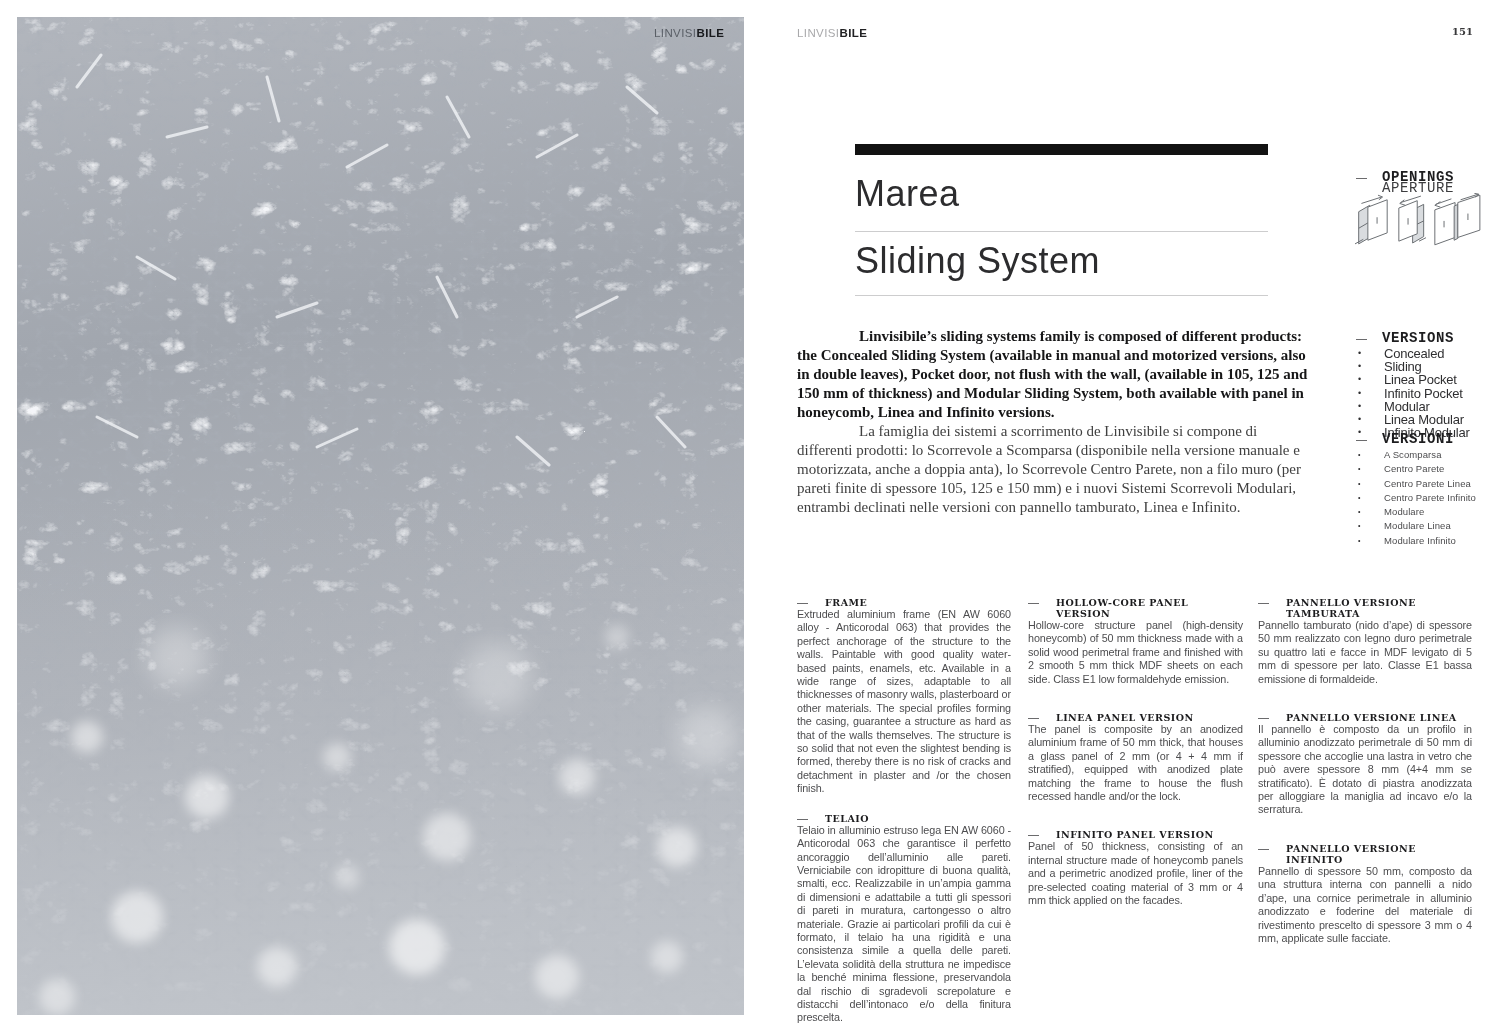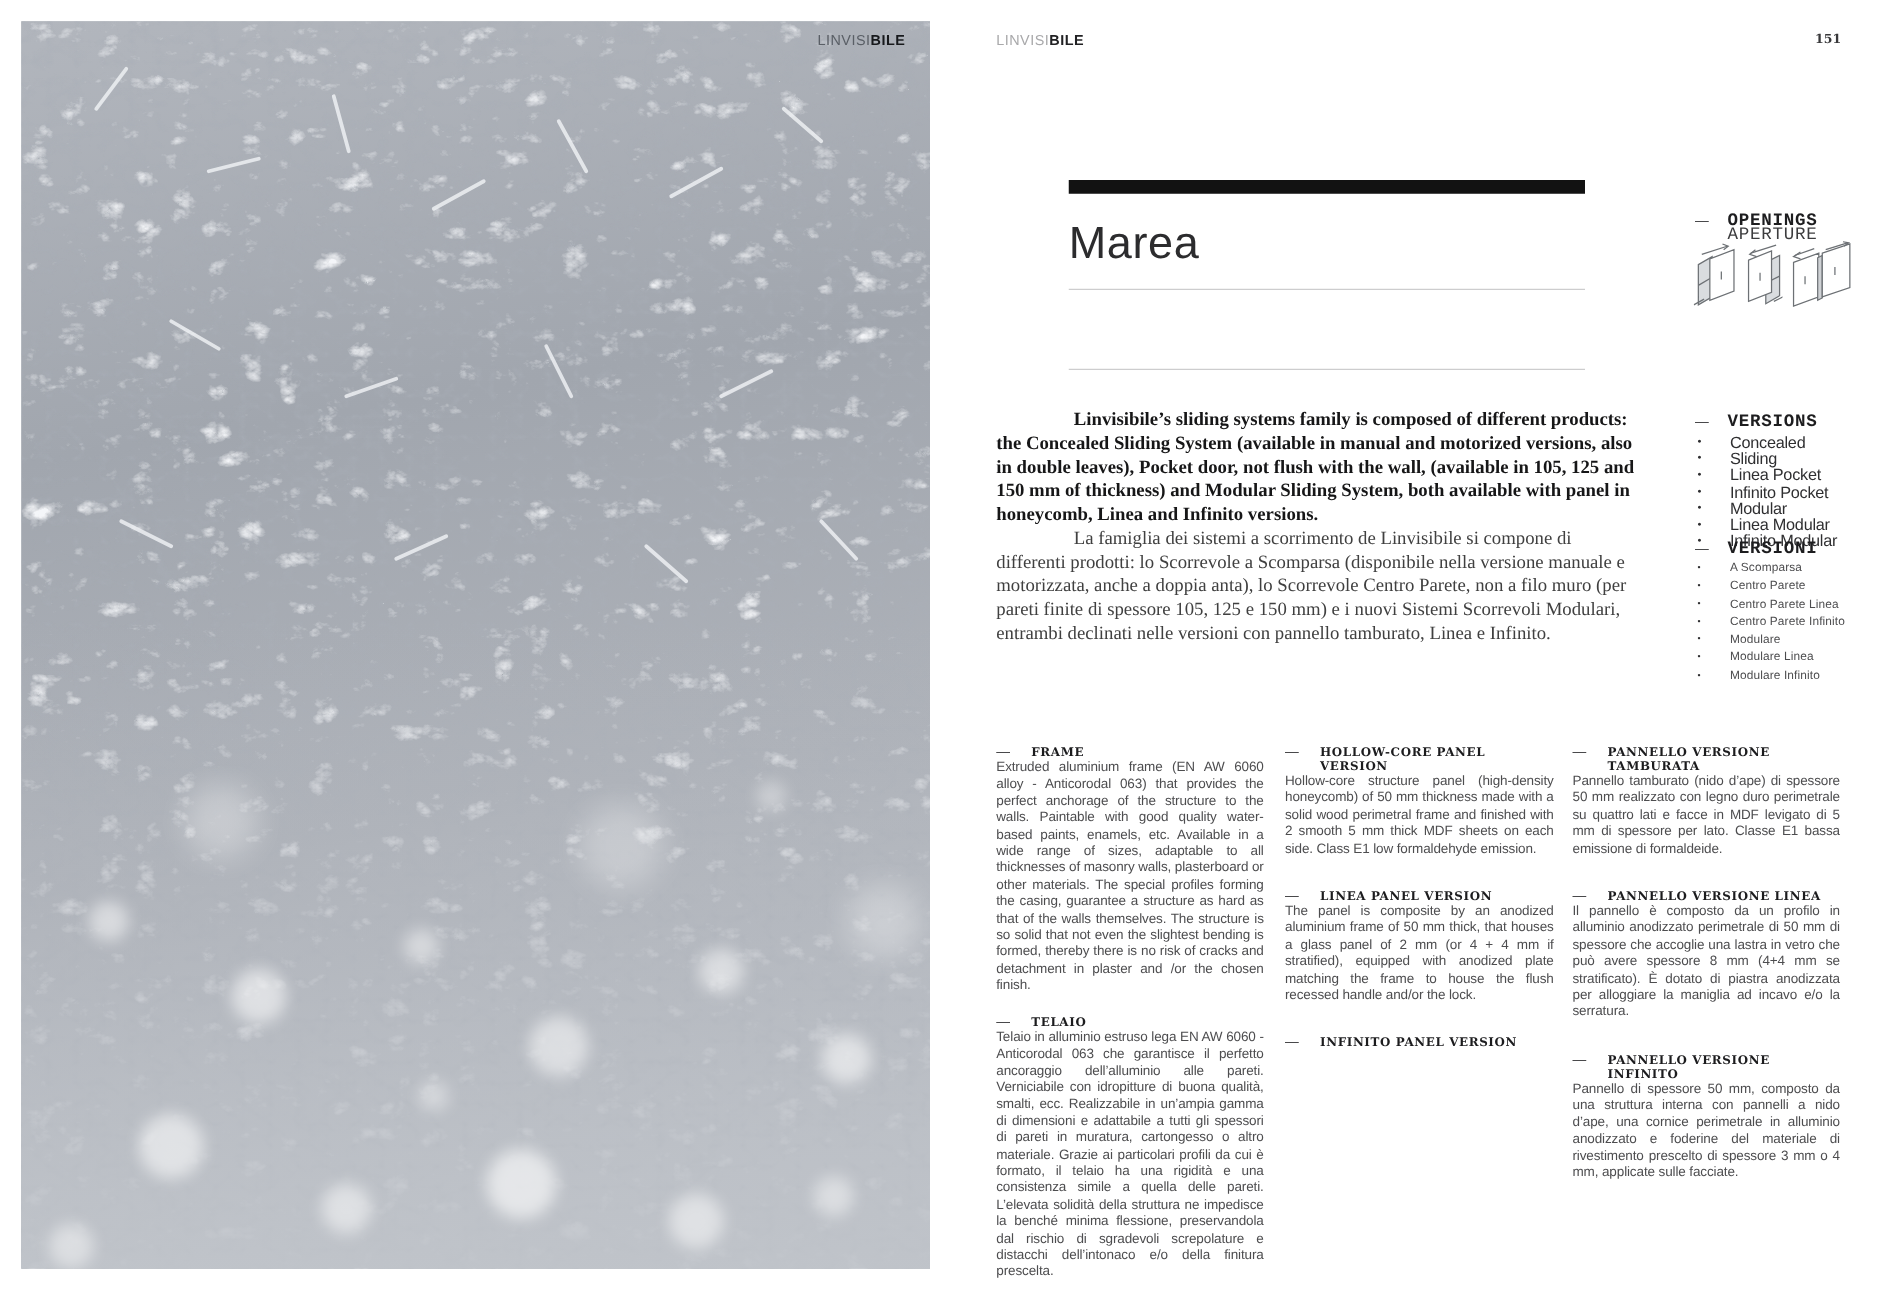--- a/index.html
+++ b/index.html
@@ -148,20 +148,21 @@
     </svg>
     <div class="photo-logo"><span class="logo-light">LINVISI</span><span class="logo-bold">BILE</span></div>
   </div>
 
   <div class="hdr-logo"><span class="logo-light">LINVISI</span><span class="logo-bold">BILE</span></div>
   <div class="page-num">151</div>
 
   <div class="title-bar"></div>
   <div class="title-line title-1">Marea</div>
   <div class="title-rule rule-1"></div>
+  <div class="title-line title-2">Sliding System</div>
   <div class="title-rule rule-2"></div>
 
   <div class="intro">
     <p class="intro-en">Linvisibile’s sliding systems family is composed of different products: the Concealed Sliding System (available in manual and motorized versions, also in double leaves), Pocket door, not flush with the wall, (available in 105, 125 and 150 mm of thickness) and Modular Sliding System, both available with panel in honeycomb, Linea and Infinito versions.</p>
     <p class="intro-it">La famiglia dei sistemi a scorrimento de Linvisibile si compone di differenti prodotti: lo Scorrevole a Scomparsa (disponibile nella versione manuale e motorizzata, anche a doppia anta), lo Scorrevole Centro Parete, non a filo muro (per pareti finite di spessore 105, 125 e 150 mm) e i nuovi Sistemi Scorrevoli Modulari, entrambi declinati nelle versioni con pannello tamburato, Linea e Infinito.</p>
   </div>
 
   <div class="side openings-block" style="position:absolute;">
     <div class="side-head">
       <span class="side-dash">—</span>
@@ -310,20 +311,21 @@
           <span class="sec-dash">—</span>
           <span class="sec-title">LINEA PANEL VERSION</span>
         </div>
       <p class="sec-body">The panel is composite by an anodized aluminium frame of 50 mm thick, that houses a glass panel of 2 mm (or 4 + 4 mm if stratified), equipped with anodized plate matching the frame to house the flush recessed handle and/or the lock.</p>
     </div>
     <div>
       <div class="sec-head">
           <span class="sec-dash">—</span>
           <span class="sec-title">INFINITO PANEL VERSION</span>
         </div>
+      <p class="sec-body">Panel of 50 thickness, consisting of an internal structure made of honeycomb panels and a perimetric anodized profile, liner of the pre-selected coating material of 3 mm or 4 mm thick applied on the facades.</p>
     </div>
   </div>
 
   <div class="col col-3">
     <div>
       <div class="sec-head">
           <span class="sec-dash">—</span>
           <span class="sec-title">PANNELLO VERSIONE TAMBURATA</span>
         </div>
       <p class="sec-body">Pannello tamburato (nido d’ape) di spessore 50 mm realizzato con legno duro perimetrale su quattro lati e facce in MDF levigato di 5 mm di spessore per lato. Classe E1 bassa emissione di formaldeide.</p>

